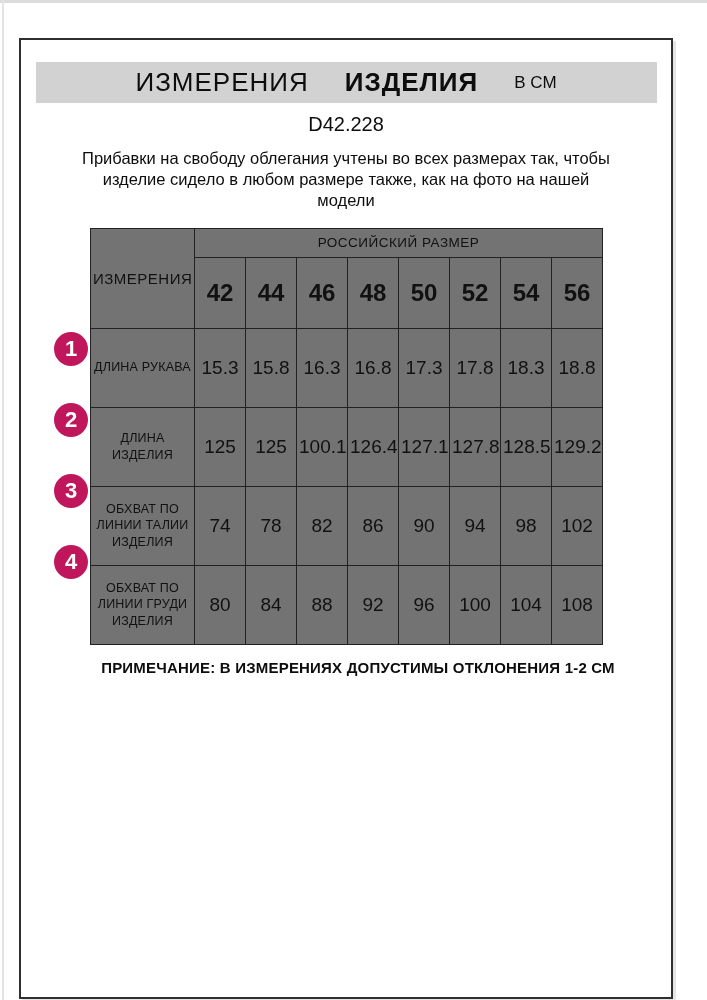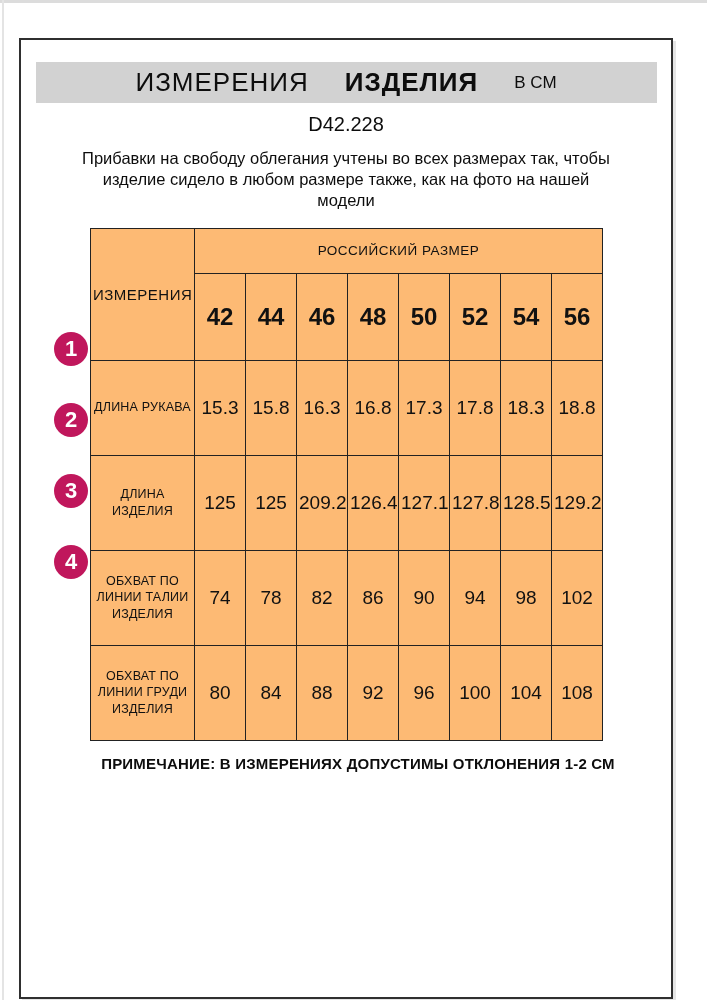--- a/index.html
+++ b/index.html
@@ -58,22 +58,22 @@
   }
   table.size-table{
     border-collapse:collapse;
     width:512px;
     table-layout:fixed;
   }
   .size-table th,.size-table td{
     border:1px solid #222222;
     text-align:center;
     vertical-align:middle;
-    padding:12px 2px;
-    background:#fdba74;
+    padding:4px 2px;
+    background:#737373;
   }
   .col-measure{width:104px;}
   .col-size{width:51px;}
   th.group-head{height:20px;font-size:13.5px;font-weight:400;letter-spacing:0.5px;}
   th.measure-head{font-size:15px;font-weight:400;letter-spacing:0.5px;}
   th.size-head{height:62px;font-size:24px;font-weight:700;}
   td.row-label{
     height:70px;
     font-size:12.5px;
     line-height:1.35;
@@ -167,21 +167,21 @@
           <td class="value-cell">16.8</td>
           <td class="value-cell">17.3</td>
           <td class="value-cell">17.8</td>
           <td class="value-cell">18.3</td>
           <td class="value-cell">18.8</td>
         </tr>
         <tr>
           <td class="row-label">ДЛИНА ИЗДЕЛИЯ</td>
           <td class="value-cell">125</td>
           <td class="value-cell">125</td>
-          <td class="value-cell">209.2</td>
+          <td class="value-cell">100.1</td>
           <td class="value-cell">126.4</td>
           <td class="value-cell">127.1</td>
           <td class="value-cell">127.8</td>
           <td class="value-cell">128.5</td>
           <td class="value-cell">129.2</td>
         </tr>
         <tr>
           <td class="row-label">ОБХВАТ ПО ЛИНИИ ТАЛИИ ИЗДЕЛИЯ</td>
           <td class="value-cell">74</td>
           <td class="value-cell">78</td>

